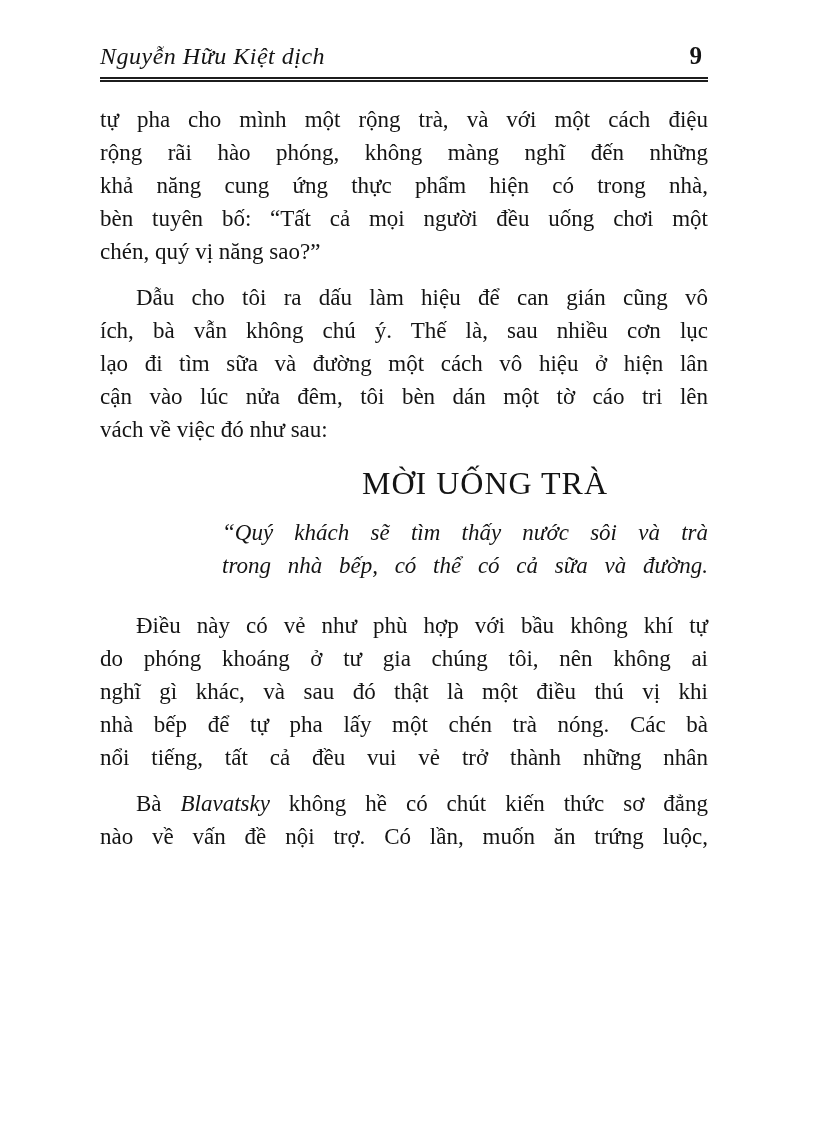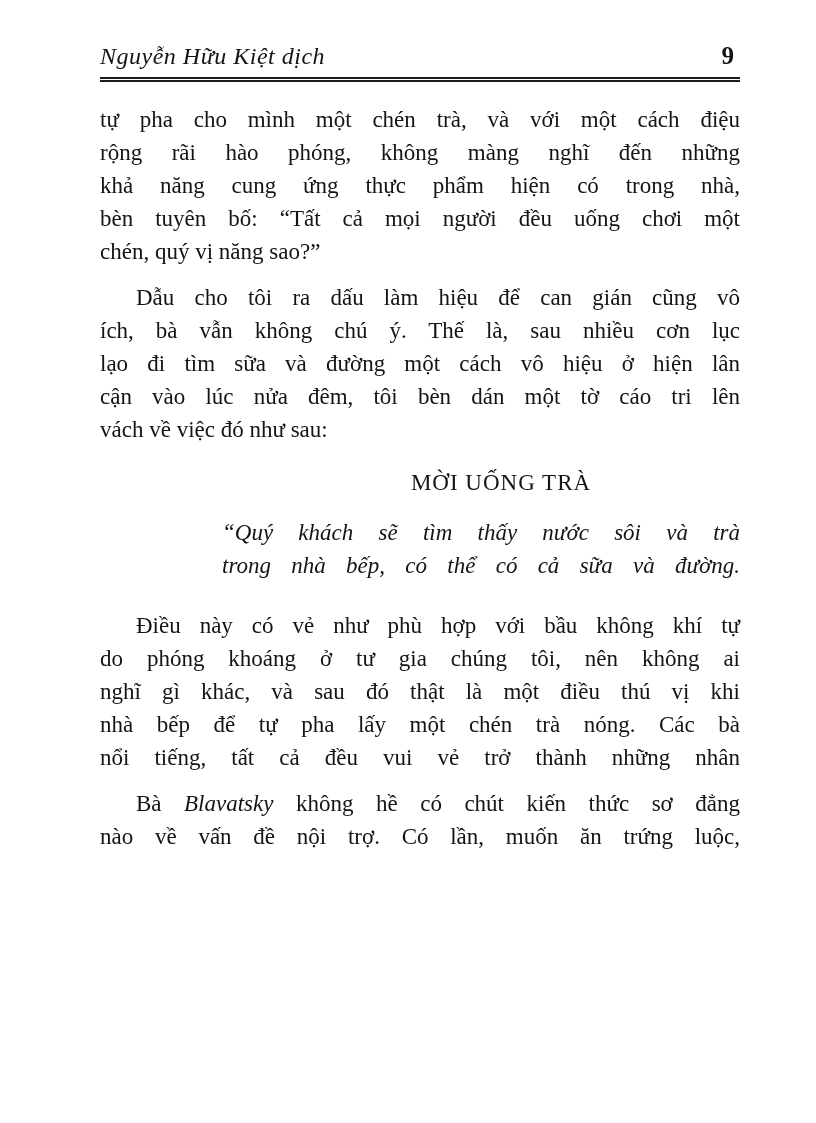--- a/index.html
+++ b/index.html
@@ -7,21 +7,21 @@
   body {
     width: 816px; height: 1123px;
     font-family: "Liberation Serif", "DejaVu Serif", serif;
     color: #141414;
     overflow: hidden;
   }
   .page {
     position: relative;
     width: 816px; height: 901px;
     background: #ffffff;
-    padding: 42px 76px 0 100px;
+    padding: 42px 108px 0 100px;
   }
   
   .header-row {
     display: flex;
     justify-content: space-between;
     align-items: baseline;
   }
   .author {
     font-style: italic;
     font-size: 24px;
@@ -47,21 +47,21 @@
     white-space: normal;
   }
   .line.lastline { text-align-last: left; }
   .line.indent { text-indent: 36px; }
   .italic-word { font-style: italic; }
   
   .notice-heading {
     margin: 19px 0 15px 122px;
     padding-left: 40px;
     text-align: center;
-    font-size: 23px;
+    font-size: 32px;
     letter-spacing: 1px;
     line-height: 36px;
   }
   .quote-block {
     margin: 0 0 27px 122px;
     font-style: italic;
   }
   .quote-block .line { line-height: 33px; }
 </style>
 </head>
@@ -71,21 +71,21 @@
 
   <div class="header-row">
     <span class="author">Nguyễn Hữu Kiệt dịch</span>
     <span class="page-num">9</span>
   </div>
   <div class="header-rule"></div>
 
   <div class="bodytext">
 
     <div class="para">
-      <div class="line">tự pha cho mình một chén trà, và với một cách điệu</div>
+      <div class="line">tự pha cho mình một rộng trà, và với một cách điệu</div>
       <div class="line">rộng rãi hào phóng, không màng nghĩ đến những</div>
       <div class="line">khả năng cung ứng thực phẩm hiện có trong nhà,</div>
       <div class="line">bèn tuyên bố: “Tất cả mọi người đều uống chơi một</div>
       <div class="line lastline">chén, quý vị năng sao?”</div>
     </div>
 
     <div class="para">
       <div class="line indent">Dẫu cho tôi ra dấu làm hiệu để can gián cũng vô</div>
       <div class="line">ích, bà vẫn không chú ý. Thế là, sau nhiều cơn lục</div>
       <div class="line">lạo đi tìm sữa và đường một cách vô hiệu ở hiện lân</div>

